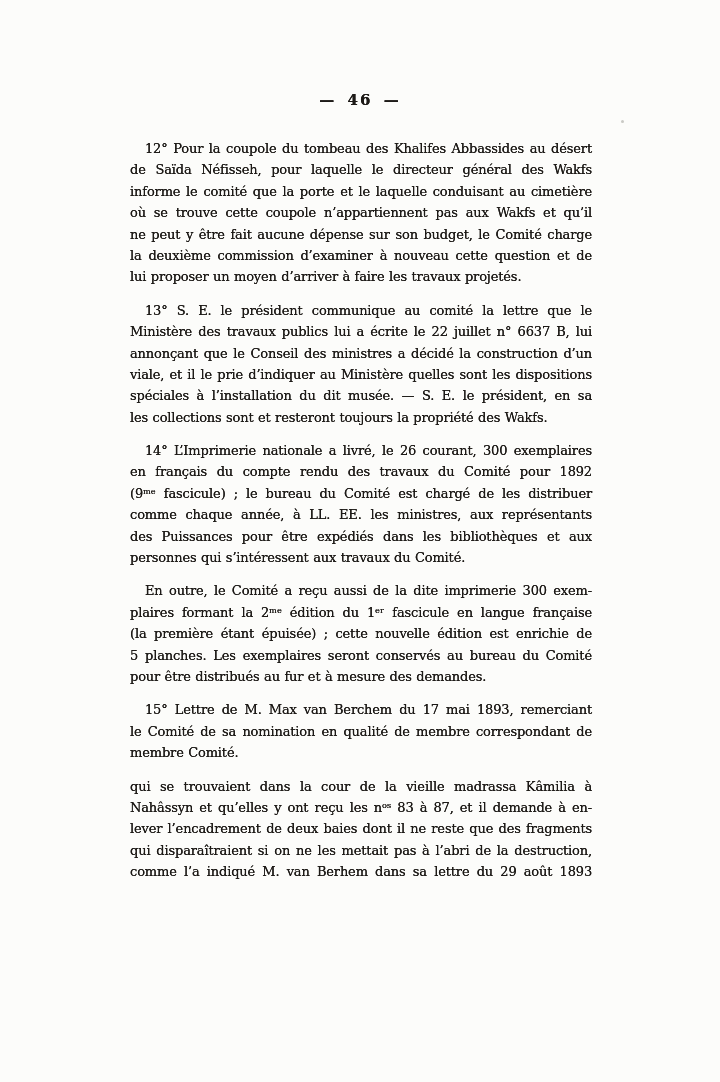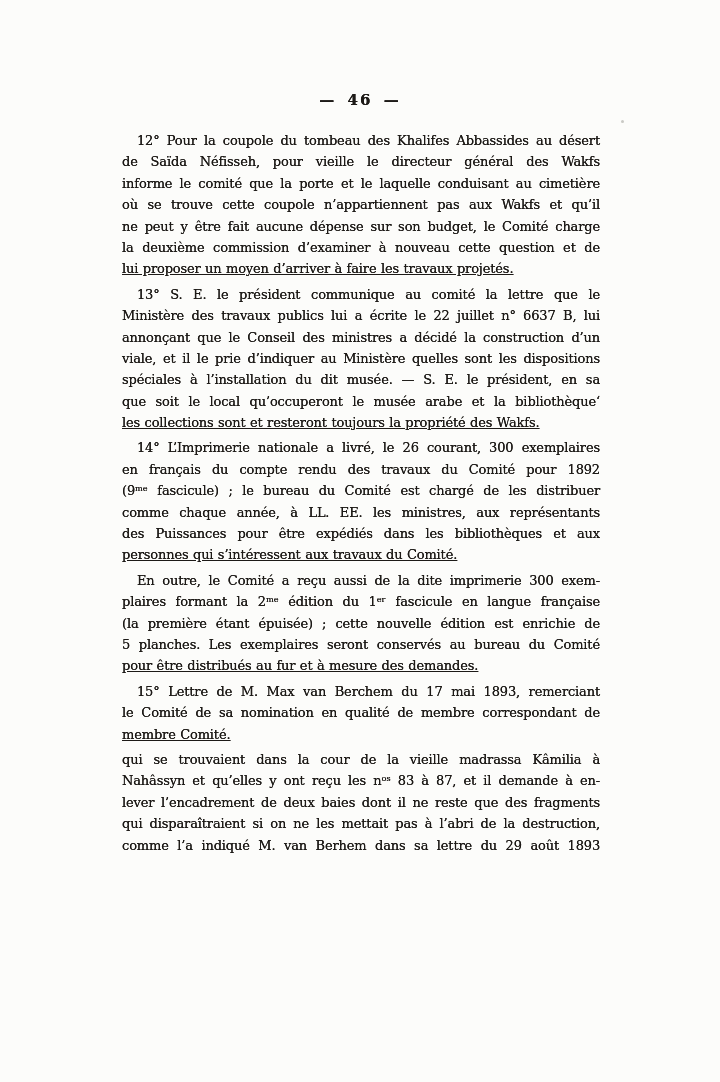--- a/index.html
+++ b/index.html
@@ -27,74 +27,72 @@
     letter-spacing: 2px;
     word-spacing: 4px;
   }
   .pagebody {
     position: absolute;
     left: 118px;
     top: 126px;
     width: 486px;
   }
   .para {
-    margin: 4px;
+    margin: 12px;
     padding: 0;
   }
   .line {
     font-size: 13px;
     line-height: 21.4px;
     height: 21.4px;
     letter-spacing: -0.15px;
     word-spacing: 0.5px;
     white-space: normal;
     overflow: visible;
     text-align: justify;
     text-align-last: justify;
   }
   .line.indent {
     text-indent: 15px;
   }
   .line.lastline {
     text-align: right;
     text-align-last: left;
-    text-decoration: underline;
   }
   
   .speck {
     position: absolute;
     width: 3px;
     height: 3px;
     border-radius: 50%;
     background: #c9c9c4;
   }
 </style>
 </head>
 <body style="background: rgb(252, 252, 250);">
 
 <div class="page" style="background: rgb(252, 252, 250); color: rgb(29, 26, 23);">
   <div class="pagenum">— 46 —</div>
 
   <div class="pagebody">
       <div class="para">
         <div class="line indent">12° Pour la coupole du tombeau des Khalifes Abbassides au désert</div>
-        <div class="line">de Saïda Néfisseh, pour vieille le directeur général des Wakfs</div>
+        <div class="line">de Saïda Néfisseh, pour laquelle le directeur général des Wakfs</div>
         <div class="line">informe le comité que la porte et le laquelle conduisant au cimetière</div>
         <div class="line">où se trouve cette coupole n’appartiennent pas aux Wakfs et qu’il</div>
         <div class="line">ne peut y être fait aucune dépense sur son budget, le Comité charge</div>
         <div class="line">la deuxième commission d’examiner à nouveau cette question et de</div>
         <div class="line lastline">lui proposer un moyen d’arriver à faire les travaux projetés.</div>
       </div>
       <div class="para">
         <div class="line indent">13° S. E. le président communique au comité la lettre que le</div>
         <div class="line">Ministère des travaux publics lui a écrite le 22 juillet n° 6637 B, lui</div>
         <div class="line">annonçant que le Conseil des ministres a décidé la construction d’un</div>
         <div class="line">viale, et il le prie d’indiquer au Ministère quelles sont les dispositions</div>
         <div class="line">spéciales à l’installation du dit musée. — S. E. le président, en sa</div>
-        <div class="line">que soit le local qu’occuperont le musée arabe et la bibliothèque‘</div>
         <div class="line lastline">les collections sont et resteront toujours la propriété des Wakfs.</div>
       </div>
       <div class="para">
         <div class="line indent">14° L’Imprimerie nationale a livré, le 26 courant, 300 exemplaires</div>
         <div class="line">en français du compte rendu des travaux du Comité pour 1892</div>
         <div class="line">(9ᵐᵉ fascicule) ; le bureau du Comité est chargé de les distribuer</div>
         <div class="line">comme chaque année, à LL. EE. les ministres, aux représentants</div>
         <div class="line">des Puissances pour être expédiés dans les bibliothèques et aux</div>
         <div class="line lastline">personnes qui s’intéressent aux travaux du Comité.</div>
       </div>

